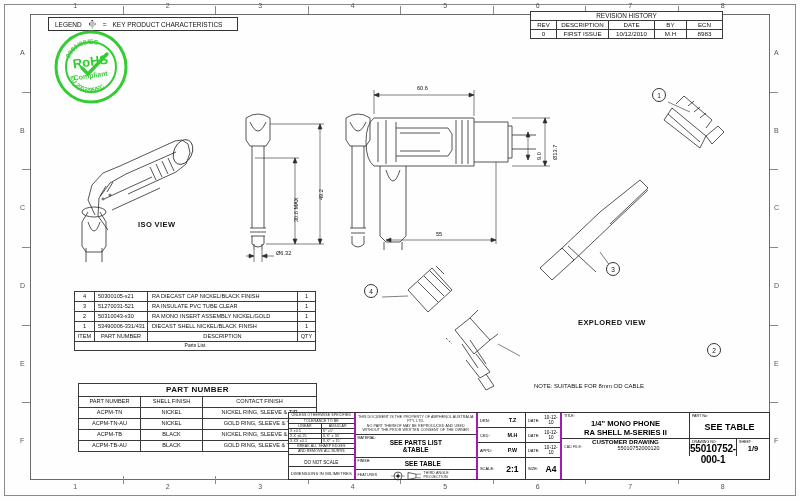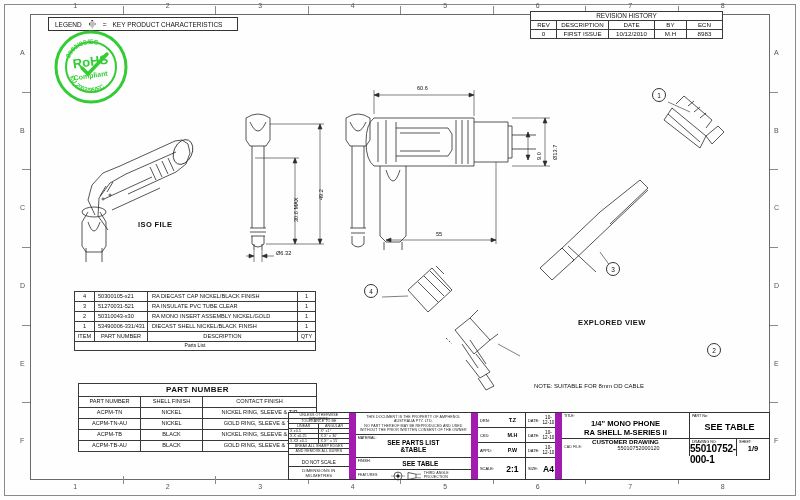--- a/index.html
+++ b/index.html
@@ -100,21 +100,21 @@
   #pntable .pn-head { font-size: 8px; font-weight: bold; letter-spacing: .4px; }
 
   
   #titleblock {
     position: absolute; left: 288px; top: 412px;
     width: 482px; height: 68px;
     border: 1px solid #333;
     display: flex;
     background: #fff;
   }
-  .tb-col { border-right: 7px solid #a21caf; height: 100%; }
+  .tb-col { border-right: 2px solid #a21caf; height: 100%; }
   .micro { font-size: 3.6px; color: #222; line-height: 1.15; letter-spacing: .1px; }
   .tiny  { font-size: 4.6px; color: #111; }
 
   
   #tol { width: 76px; }
   #tol .row { display: flex; border-bottom: 1px solid #333; }
   #tol .hcell { flex: 1; text-align: center; border-right: 1px solid #333; padding: 0 1px; }
   #tol .hcell:last-child { border-right: none; }
 
   
@@ -449,21 +449,21 @@
 
       <g stroke="#2b2b2b" stroke-width="0.6">
         <path d="M668,102 L690,112"></path>
         <path d="M613,270 L600,252"></path>
         <path d="M520,356 L498,344"></path>
         <path d="M382,297 L408,296"></path>
       </g>
     </g>
   </svg>
 
-  <div class="dlabel" style="left:138px; top:220px;">ISO FILE</div>
+  <div class="dlabel" style="left:138px; top:220px;">ISO VIEW</div>
   <div class="dlabel" style="left:578px; top:318px;">EXPLORED VIEW</div>
   <div class="note-txt" style="left:534px; top:383px;">NOTE:  SUITABLE FOR 8mm OD CABLE</div>
 
   <div class="dim-txt" style="left:417px; top:85px;">60.6</div>
   <div class="dim-txt dim-v" style="left:552px; top:160px;">Ø13.7</div>
   <div class="dim-txt dim-v" style="left:536px; top:160px;">9.0</div>
   <div class="dim-txt dim-v" style="left:318px; top:200px;">49.2</div>
   <div class="dim-txt dim-v" style="left:293px; top:222px;">30.6 MAX</div>
   <div class="dim-txt" style="left:276px; top:250px;">Ø6.32</div>
   <div class="dim-txt" style="left:436px; top:231px;">55</div>
@@ -658,21 +658,21 @@
         <div class="partno-cell">
           <span class="mat-lbl">PART No:</span>
           <div class="partno-val">SEE TABLE</div>
         </div>
       </div>
       <div style="height:17px; display:flex;">
         <div class="title-cell" style="display:flex; align-items:center;">
           <span class="micro" style="padding-left:2px; width:26px; text-align:left;">CAD FILE:</span>
           <span class="tiny" style="flex:1; text-align:center; font-size:5.4px;">55010752000120</span>
         </div>
-        <div style="flex:1; position:relative; border-right:1px solid #333; text-align:left;">
+        <div style="flex:1; position:relative; border-right:1px solid #333; text-align:center;">
           <span class="mat-lbl">DRAWING NO:</span>
           <div class="dwgno-val">55010752-000-1</div>
         </div>
         <div style="width:32px; position:relative; text-align:center;">
           <span class="mat-lbl">SHEET:</span>
           <div class="sheet-val">1/9</div>
         </div>
       </div>
     </div>
   </div>

